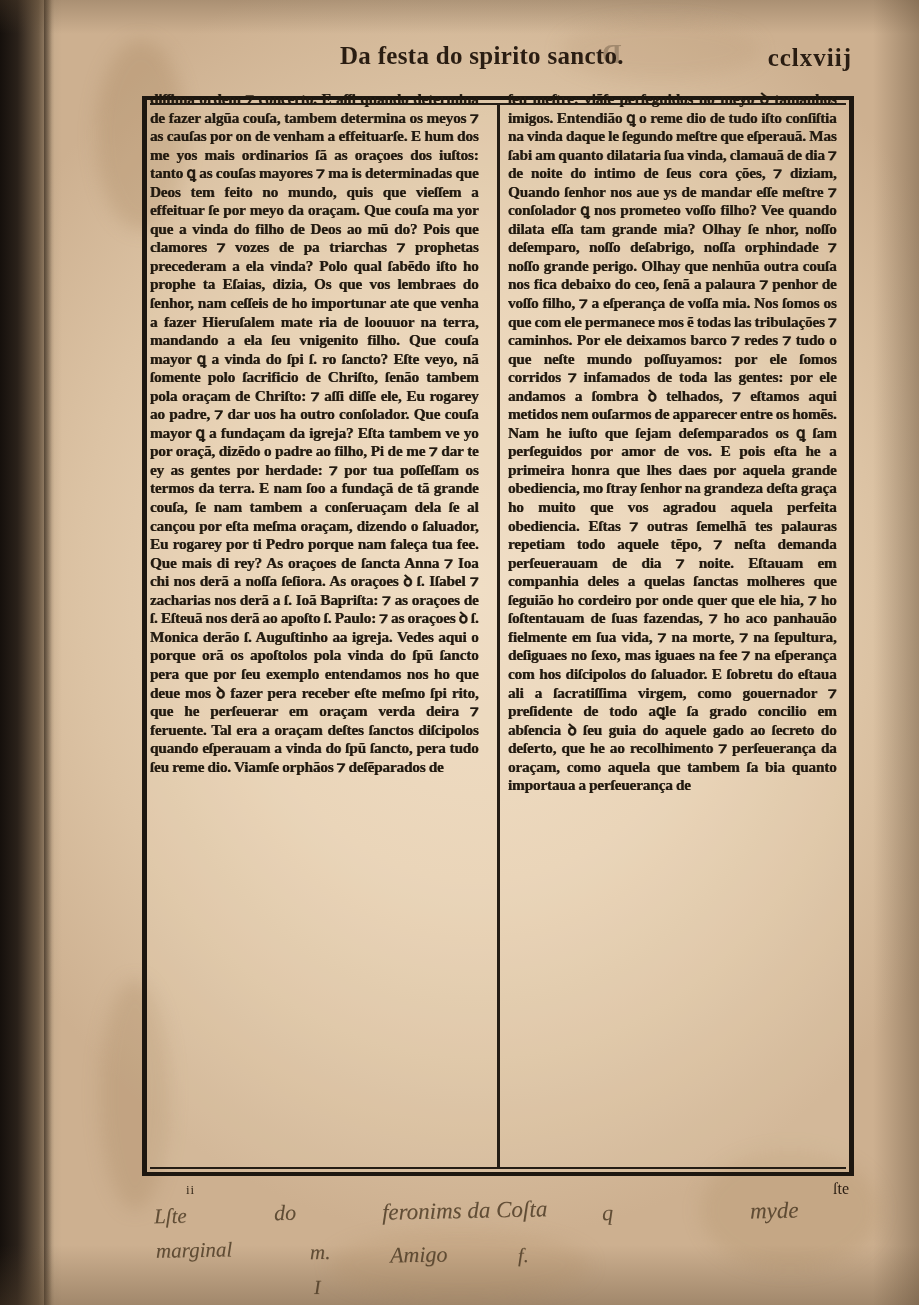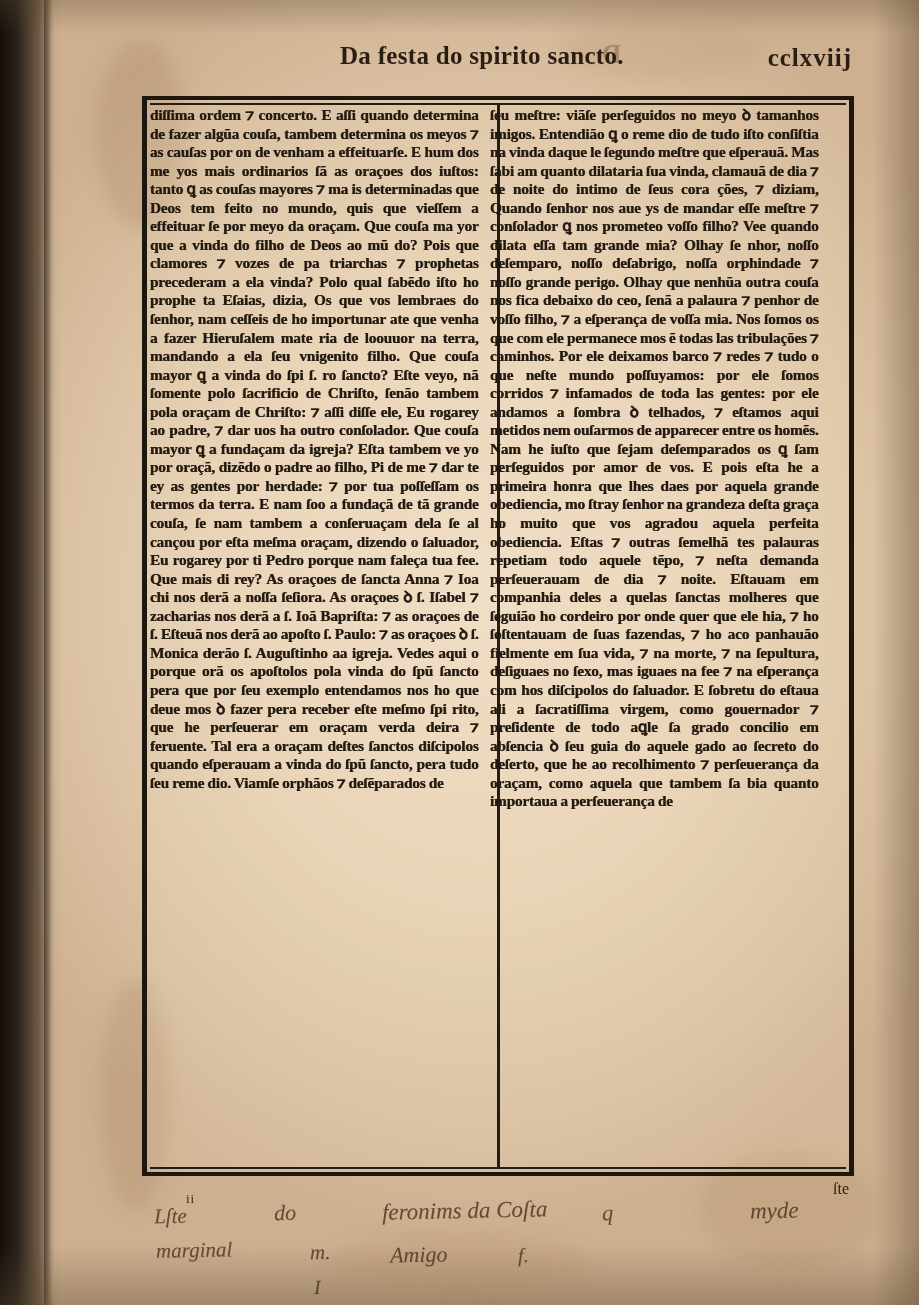--- a/index.html
+++ b/index.html
@@ -109,24 +109,24 @@
     position: absolute;
     left: 3px; top: 3px; right: 3px; bottom: 3px;
     border-top: 2px solid #241d15;
     border-bottom: 2px solid #241d15;
     box-sizing: border-box;
   }
 
   
   #cols {
     position: absolute;
-    left: 150px; top: 106px;
+    left: 150px; top: 90px;
     width: 696px; height: 1058px;
     display: flex;
-    gap: 8px;
+    gap: 26px;
   }
   .col {
     width: 332px;
     height: 100%;
     position: relative;
     overflow: hidden;
   }
   #col-divider {
     position: absolute;
     left: 497px; top: 104px;
@@ -150,21 +150,20 @@
     transform-origin: left top;
   }
 
   
   #sig-left {
     position: absolute;
     left: 186px; top: 1182px;
     font-size: 13px;
     color: #3a2c1c;
     letter-spacing: 1px;
-    margin-top: 9px;
   }
   #sig-right {
     position: absolute;
     right: 70px; top: 1180px;
     font-size: 16px;
     color: #2a1d12;
     font-weight: 400;
   }
 
   

